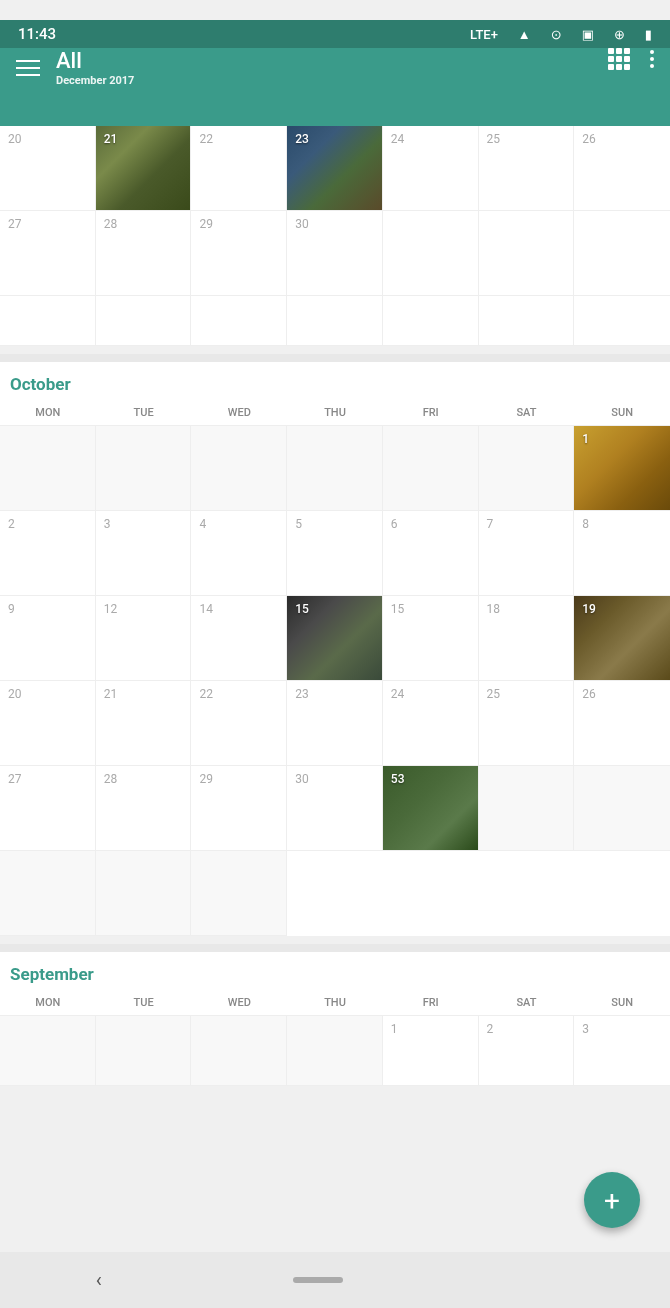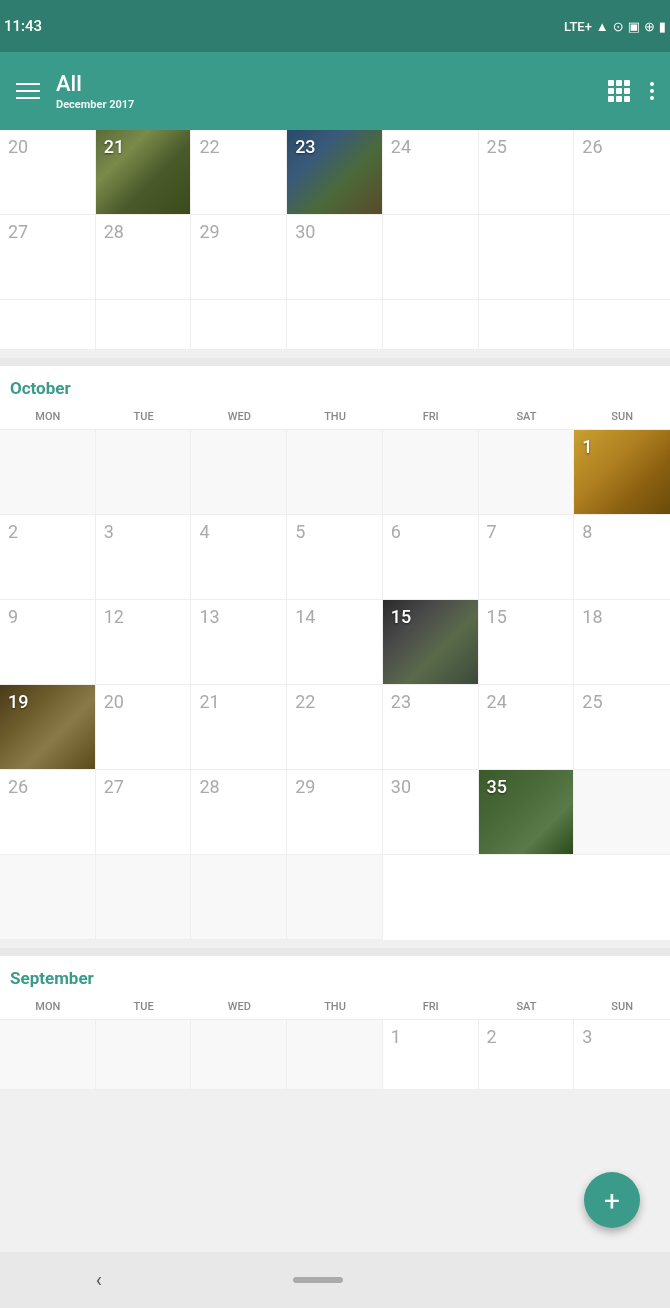--- a/index.html
+++ b/index.html
@@ -7,42 +7,43 @@
       width: 670px;
       min-height: 1308px;
       font-family: 'Roboto', Arial, sans-serif;
       background: #f0f0f0;
       overflow-x: hidden;
     }
 
     
     .status-bar {
       background: #2e7d6e;
-      height: 52px;
+      height: 28px;
       display: flex;
       align-items: center;
       justify-content: space-between;
-      padding: 0 4px;
+      padding: 0 18px;
       color: white;
       font-size: 15px;
       font-weight: 500;
+      margin-top: 20px;
     }
     .status-right {
       display: flex;
       align-items: center;
-      gap: 4px;
+      gap: 20px;
       font-size: 13px;
     }
 
     
     .header {
       background: #3a9b8a;
       height: 78px;
       display: flex;
-      align-items: center;
+      align-items: flex-start;
       justify-content: space-between;
       padding: 0 16px;
       color: white;
     }
     .header-left {
       display: flex;
       align-items: center;
       gap: 16px;
     }
     .hamburger {
@@ -136,21 +137,21 @@
       display: flex;
       align-items: flex-start;
       justify-content: flex-start;
       overflow: hidden;
     }
     .day-cell:nth-child(7n) {
       border-right: none;
     }
 
     .day-number {
-      font-size: 18px;
+      font-size: 12px;
       color: #aaa;
       padding: 6px 8px;
       z-index: 2;
       position: relative;
     }
 
     .day-cell.has-photo .day-number {
       color: white;
       font-weight: 500;
       text-shadow: 0 1px 2px rgba(0,0,0,0.5);
@@ -379,23 +380,20 @@
         <span class="day-number">8</span>
       </div>
 
     <div class="day-cell empty-day">
         <span class="day-number">9</span>
       </div>
     <div class="day-cell empty-day">
         <span class="day-number">12</span>
       </div>
     <div class="day-cell empty-day">
-        <span class="day-number">13</span>
-      </div>
-    <div class="day-cell empty-day">
         <span class="day-number">14</span>
       </div>
     <div class="day-cell has-photo">
       <div class="photo-bg photo-oct-15"></div>
       <span class="day-number">15</span>
     </div>
 
     <div class="day-cell empty-day">
         <span class="day-number">15</span>
       </div>
@@ -436,21 +434,21 @@
       </div>
     <div class="day-cell empty-day">
         <span class="day-number">29</span>
       </div>
 
     <div class="day-cell empty-day">
         <span class="day-number">30</span>
       </div>
     <div class="day-cell has-photo">
       <div class="photo-bg photo-oct-31"></div>
-      <span class="day-number">35</span>
+      <span class="day-number">53</span>
     </div>
     <div class="day-cell empty-cell"></div>
     <div class="day-cell empty-cell"></div>
     <div class="day-cell empty-cell"></div>
     <div class="day-cell empty-cell"></div>
     <div class="day-cell empty-cell"></div>
   </div>
 </div>
 
 <div class="section-divider"></div>

